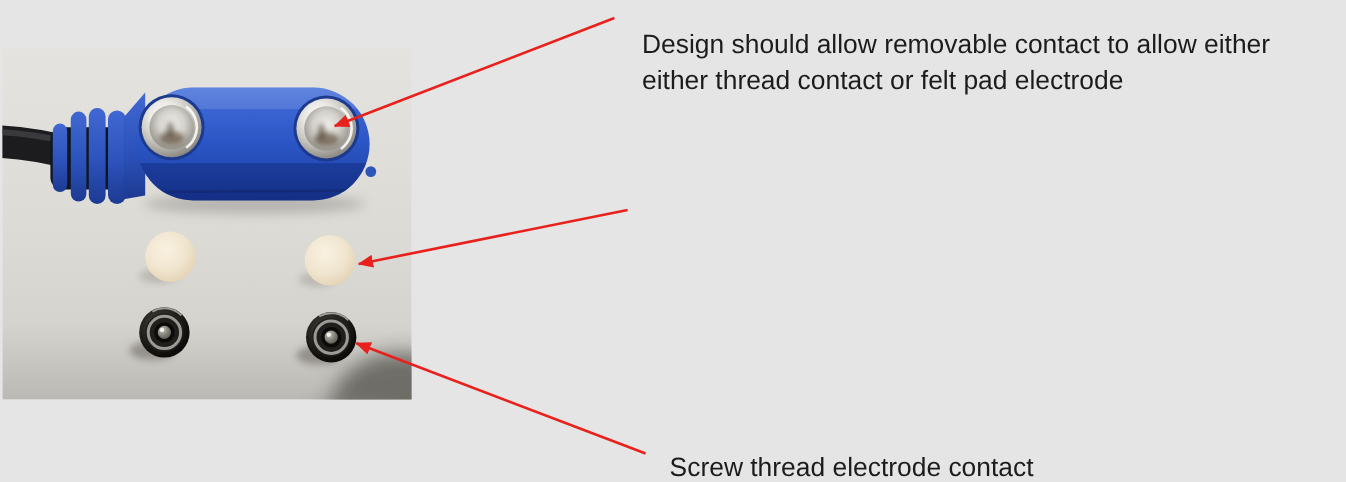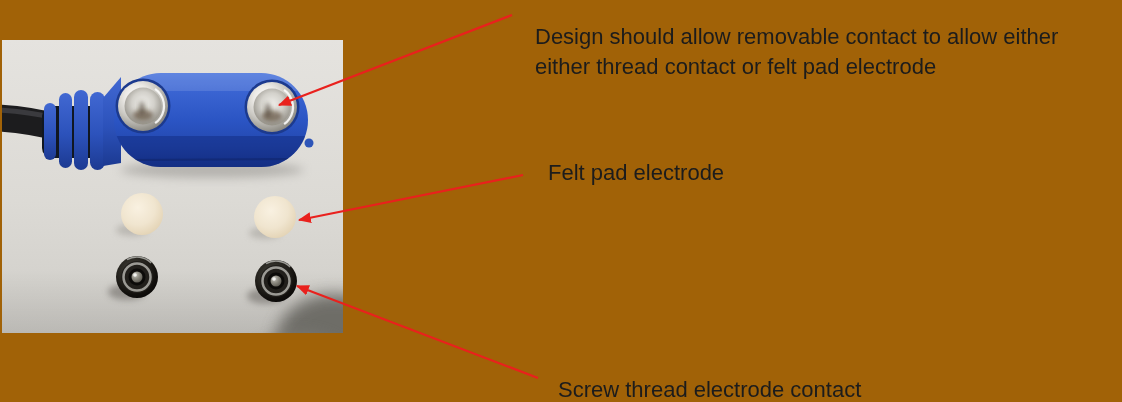--- a/index.html
+++ b/index.html
@@ -9,21 +9,21 @@
   }
   *{margin:0;padding:0;box-sizing:border-box;}
   body{
     background:#ffffff;
     font-family:"Liberation Sans", sans-serif;
   }
   .canvas{
     position:relative;
     width:1122px;
     height:402px;
-    background:#a16207;
+    background:#e5e5e5;
     overflow:hidden;
   }
   .photo{
     position:absolute;
     left:2px;
     top:40px;
     width:341px;
     height:293px;
   }
   .photo svg{display:block;}
@@ -218,17 +218,16 @@
     <line x1="512" y1="15" x2="279" y2="105" stroke="var(--arrow)" stroke-width="2.2" marker-end="url(#ah)"></line>
     <line x1="523" y1="175" x2="299" y2="220" stroke="var(--arrow)" stroke-width="2.2" marker-end="url(#ah)"></line>
     <line x1="538" y1="378" x2="297" y2="286" stroke="var(--arrow)" stroke-width="2.2" marker-end="url(#ah)"></line>
   </svg>
 
   <div class="label label-design">
     <span style="display:block">Design should allow removable contact to allow either</span>
     <span style="display:block">either thread contact or felt pad electrode</span>
   </div>
 
-  <div class="label label-felt">Felt pad electrode</div>
 
   <div class="label label-screw">Screw thread electrode contact</div>
 
 </div>
 
 </body></html>

